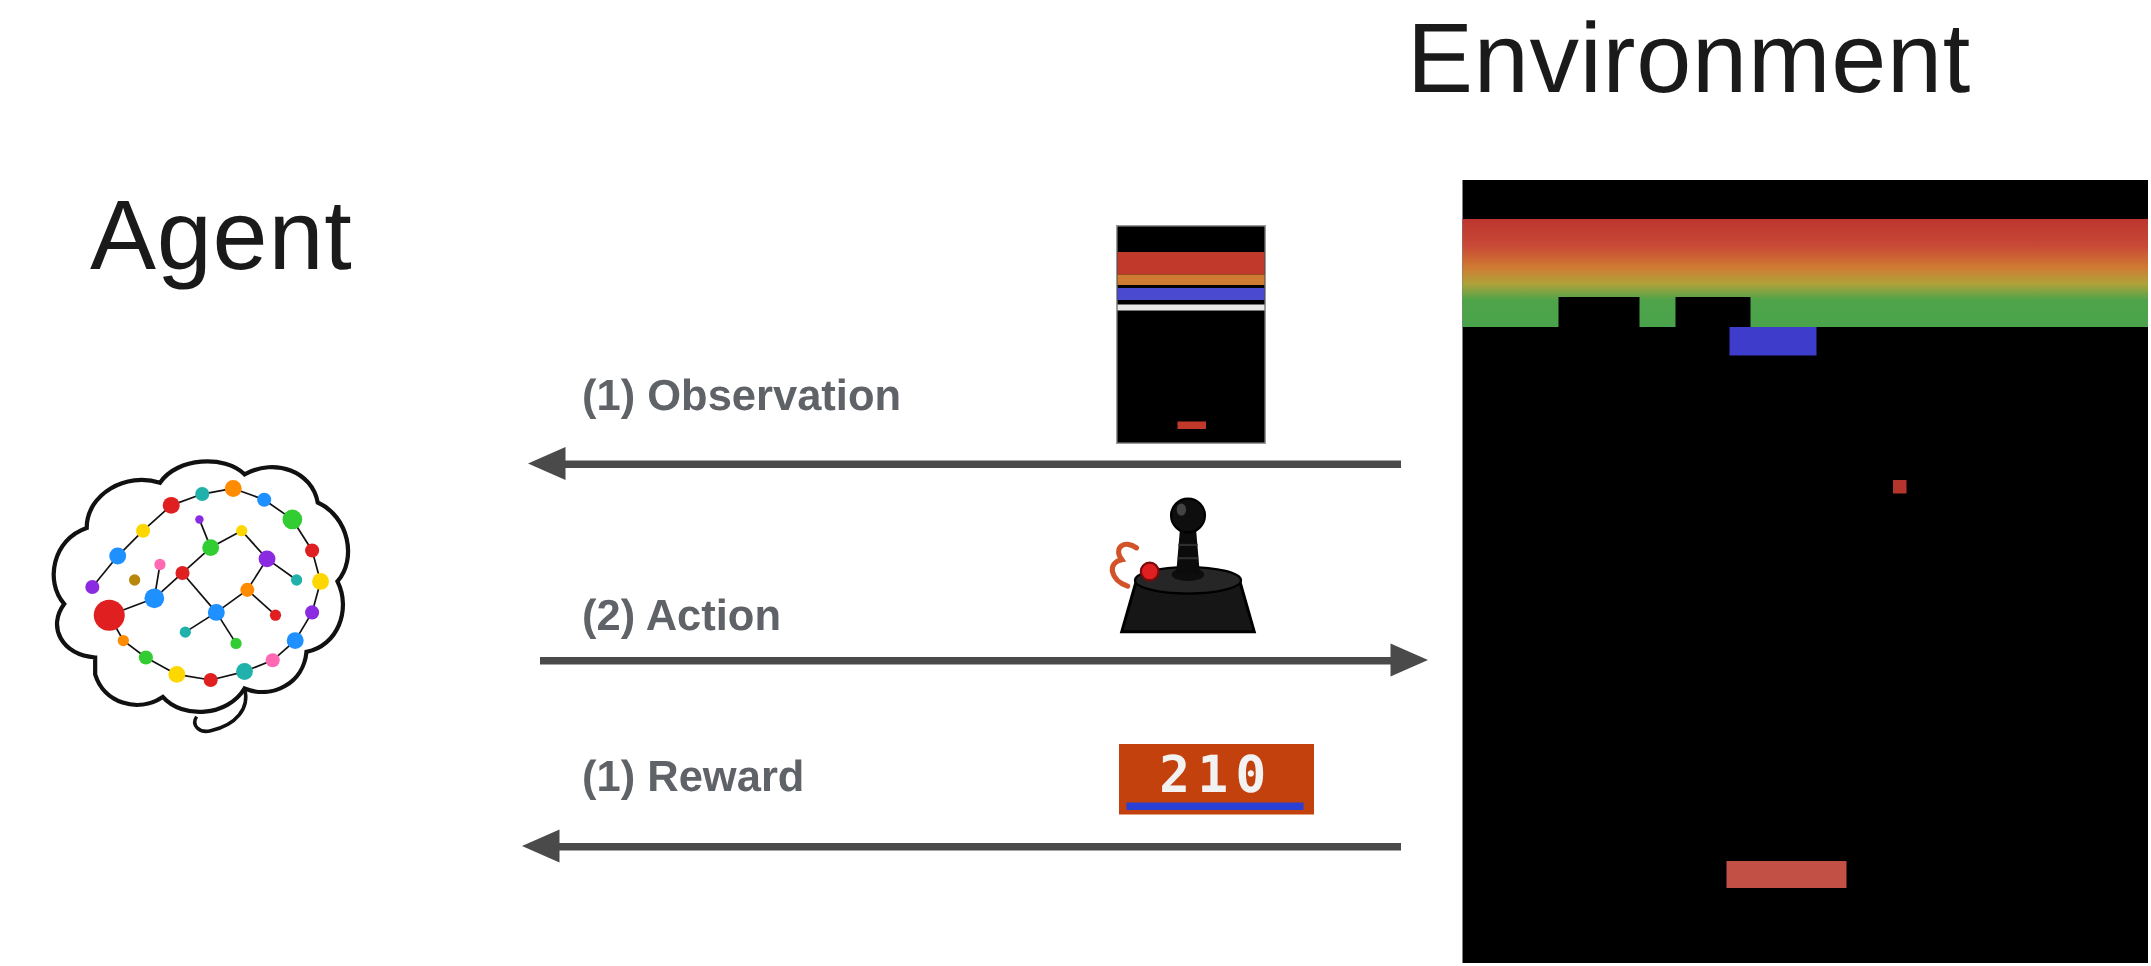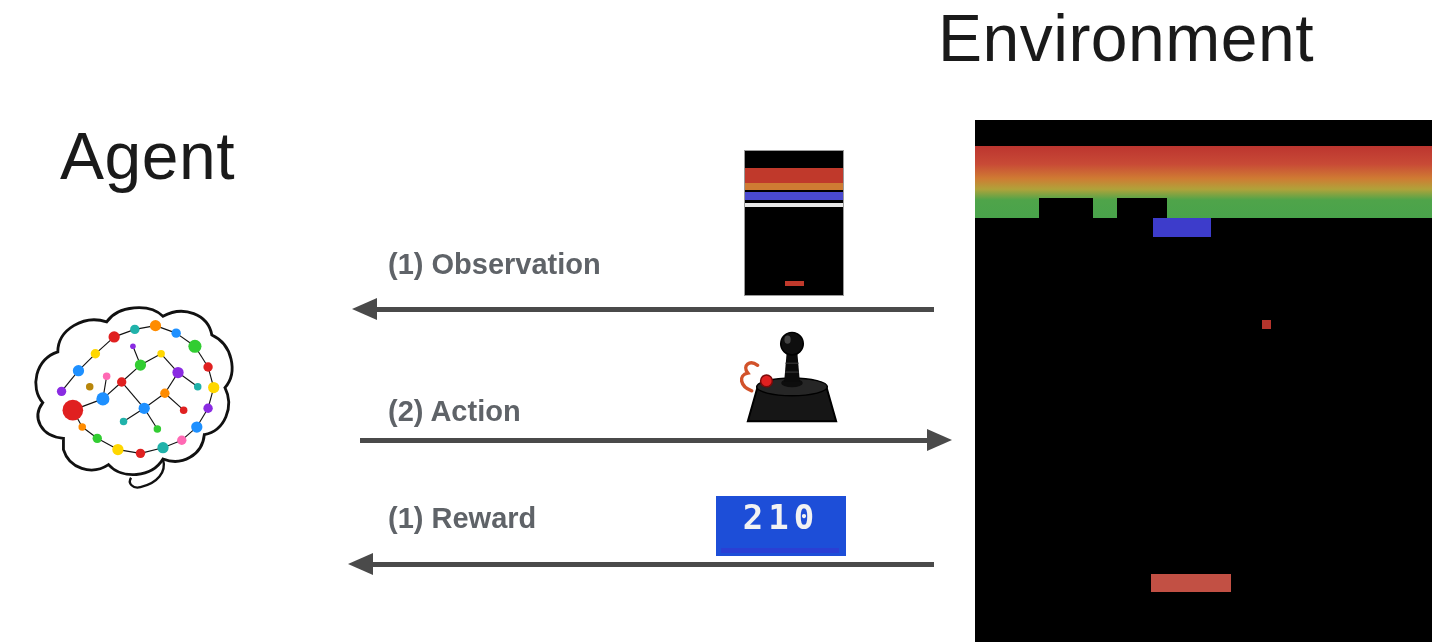--- a/index.html
+++ b/index.html
@@ -53,21 +53,21 @@
   .obs-red{top:17px;height:15px;background:#c0392b;}
   .obs-orange{top:32px;height:7px;background:#cf7b33;}
   .obs-blue{top:41px;height:8px;background:#4a4ad0;}
   .obs-white{top:52px;height:4px;background:#e8e8e8;}
   .obs-paddle{position:absolute;left:40px;bottom:9px;width:19px;height:5px;background:#c0392b;}
 
   
   .joystick{position:absolute;left:738px;top:326px;width:108px;height:106px;}
 
   
-  .score-box{position:absolute;left:716px;top:496px;width:130px;height:60px;background:#1d4ed8;}
+  .score-box{position:absolute;left:746px;top:496px;width:130px;height:47px;background:#c2410c;}
   .score-text{position:absolute;left:0;top:1px;width:100%;text-align:center;
     color:#f2f2f2;font-family:"DejaVu Sans Mono", monospace;font-weight:bold;
     font-size:34px;letter-spacing:5px;}
   .score-line{position:absolute;left:5px;bottom:3px;width:118px;height:5px;
     background:var(--score_line_blue,#2a3fd4);}
 
   
   .brain{position:absolute;left:24px;top:292px;width:216px;height:210px;}
 </style>
 </head>

